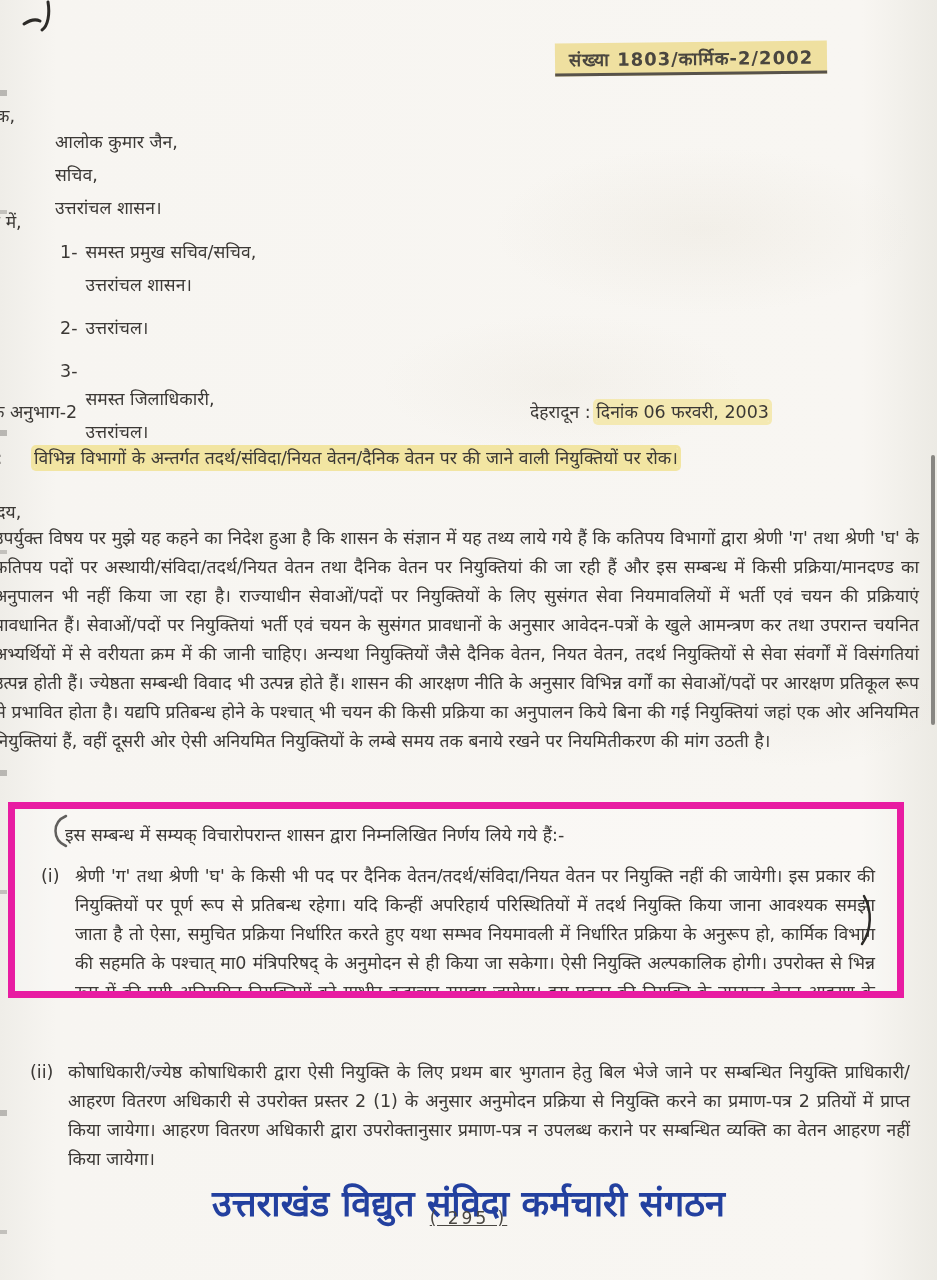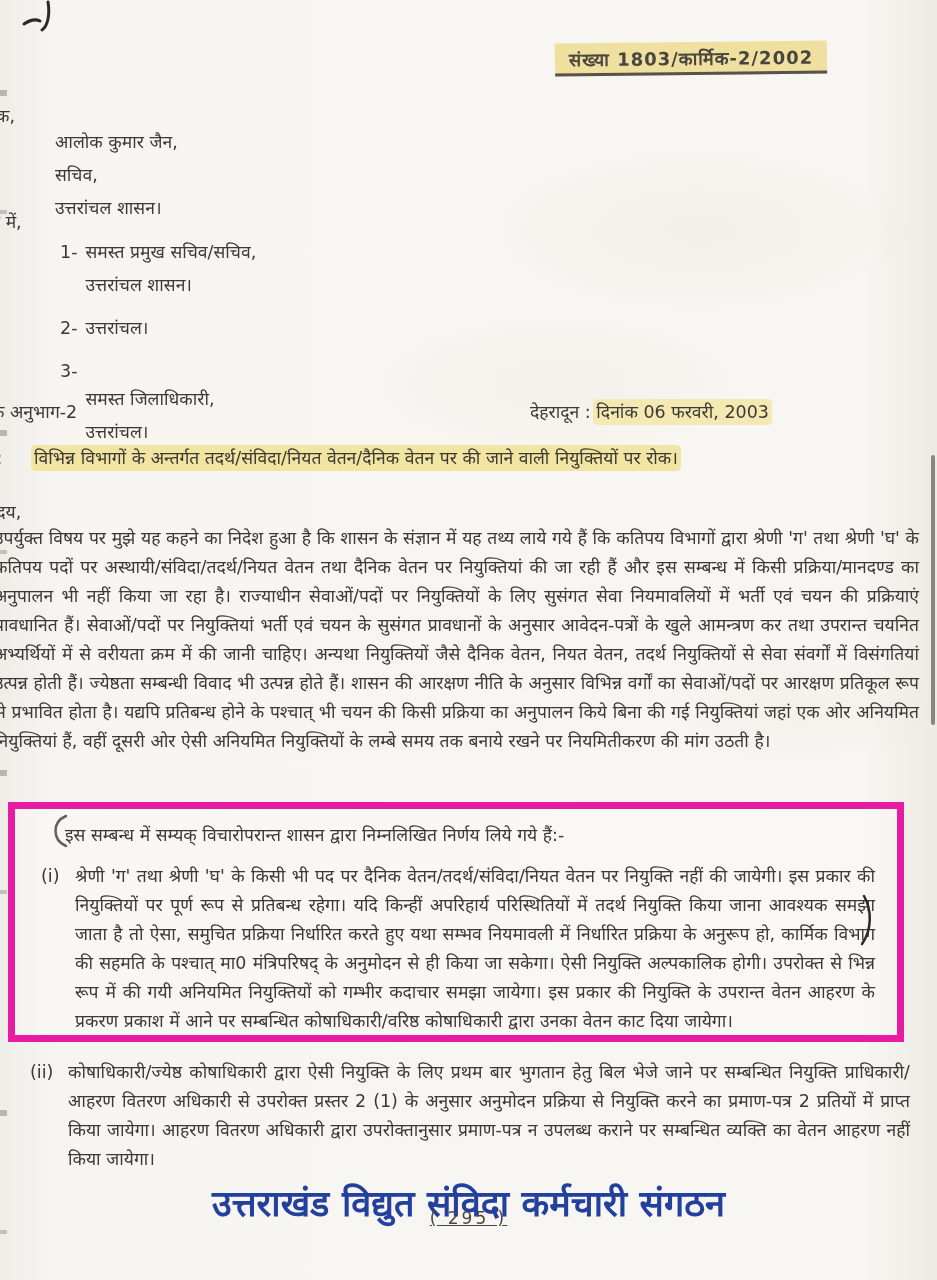--- a/index.html
+++ b/index.html
@@ -112,21 +112,21 @@
   </div>
 
   <div class="abs letter-line cutlabel" style="left:-28px; top:496px;">महोदय,</div>
 
   <div class="abs body-par" style="left:-6px; top:524px; width:925px;">उपर्युक्त विषय पर मुझे यह कहने का निदेश हुआ है कि शासन के संज्ञान में यह तथ्य लाये गये हैं कि कतिपय विभागों द्वारा श्रेणी 'ग' तथा श्रेणी 'घ' के कतिपय पदों पर अस्थायी/संविदा/तदर्थ/नियत वेतन तथा दैनिक वेतन पर नियुक्तियां की जा रही हैं और इस सम्बन्ध में किसी प्रक्रिया/मानदण्ड का अनुपालन भी नहीं किया जा रहा है। राज्याधीन सेवाओं/पदों पर नियुक्तियों के लिए सुसंगत सेवा नियमावलियों में भर्ती एवं चयन की प्रक्रियाएं प्रावधानित हैं। सेवाओं/पदों पर नियुक्तियां भर्ती एवं चयन के सुसंगत प्रावधानों के अनुसार आवेदन-पत्रों के खुले आमन्त्रण कर तथा उपरान्त चयनित अभ्यर्थियों में से वरीयता क्रम में की जानी चाहिए। अन्यथा नियुक्तियों जैसे दैनिक वेतन, नियत वेतन, तदर्थ नियुक्तियों से सेवा संवर्गों में विसंगतियां उत्पन्न होती हैं। ज्येष्ठता सम्बन्धी विवाद भी उत्पन्न होते हैं। शासन की आरक्षण नीति के अनुसार विभिन्न वर्गों का सेवाओं/पदों पर आरक्षण प्रतिकूल रूप से प्रभावित होता है। यद्यपि प्रतिबन्ध होने के पश्चात् भी चयन की किसी प्रक्रिया का अनुपालन किये बिना की गई नियुक्तियां जहां एक ओर अनियमित नियुक्तियां हैं, वहीं दूसरी ओर ऐसी अनियमित नियुक्तियों के लम्बे समय तक बनाये रखने पर नियमितीकरण की मांग उठती है।</div>
 
   <svg class="abs" style="left:46px; top:812px;" width="26" height="40">
     <path class="penmark" d="M20,4 C6,10 6,28 20,34" stroke-width="2.5"></path>
   </svg>
 
-  <div class="abs pinkbox" style="left:8px; top:802px; width:896px; height:240px; padding:12px 22px 0 26px;">
+  <div class="abs pinkbox" style="left:8px; top:802px; width:896px; height:196px; padding:12px 22px 0 26px;">
     <div class="body-par" style="text-align:left; margin-bottom:12px; padding-left:24px;">इस सम्बन्ध में सम्यक् विचारोपरान्त शासन द्वारा निम्नलिखित निर्णय लिये गये हैं:-</div>
     <div style="display:flex;">
       <span class="body-par" style="flex:0 0 34px;">(i)</span>
       <span class="body-par" style="flex:1;">श्रेणी 'ग' तथा श्रेणी 'घ' के किसी भी पद पर दैनिक वेतन/तदर्थ/संविदा/नियत वेतन पर नियुक्ति नहीं की जायेगी। इस प्रकार की नियुक्तियों पर पूर्ण रूप से प्रतिबन्ध रहेगा। यदि किन्हीं अपरिहार्य परिस्थितियों में तदर्थ नियुक्ति किया जाना आवश्यक समझा जाता है तो ऐसा, समुचित प्रक्रिया निर्धारित करते हुए यथा सम्भव नियमावली में निर्धारित प्रक्रिया के अनुरूप हो, कार्मिक विभाग की सहमति के पश्चात् मा0 मंत्रिपरिषद् के अनुमोदन से ही किया जा सकेगा। ऐसी नियुक्ति अल्पकालिक होगी। उपरोक्त से भिन्न रूप में की गयी अनियमित नियुक्तियों को गम्भीर कदाचार समझा जायेगा। इस प्रकार की नियुक्ति के उपरान्त वेतन आहरण के प्रकरण प्रकाश में आने पर सम्बन्धित कोषाधिकारी/वरिष्ठ कोषाधिकारी द्वारा उनका वेतन काट दिया जायेगा।</span>
     </div>
   </div>
 
   <svg class="abs" style="left:856px; top:890px;" width="24" height="60">
     <path class="penmark" d="M8,6 C16,20 16,40 6,54" stroke-width="2.5"></path>
   </svg>

